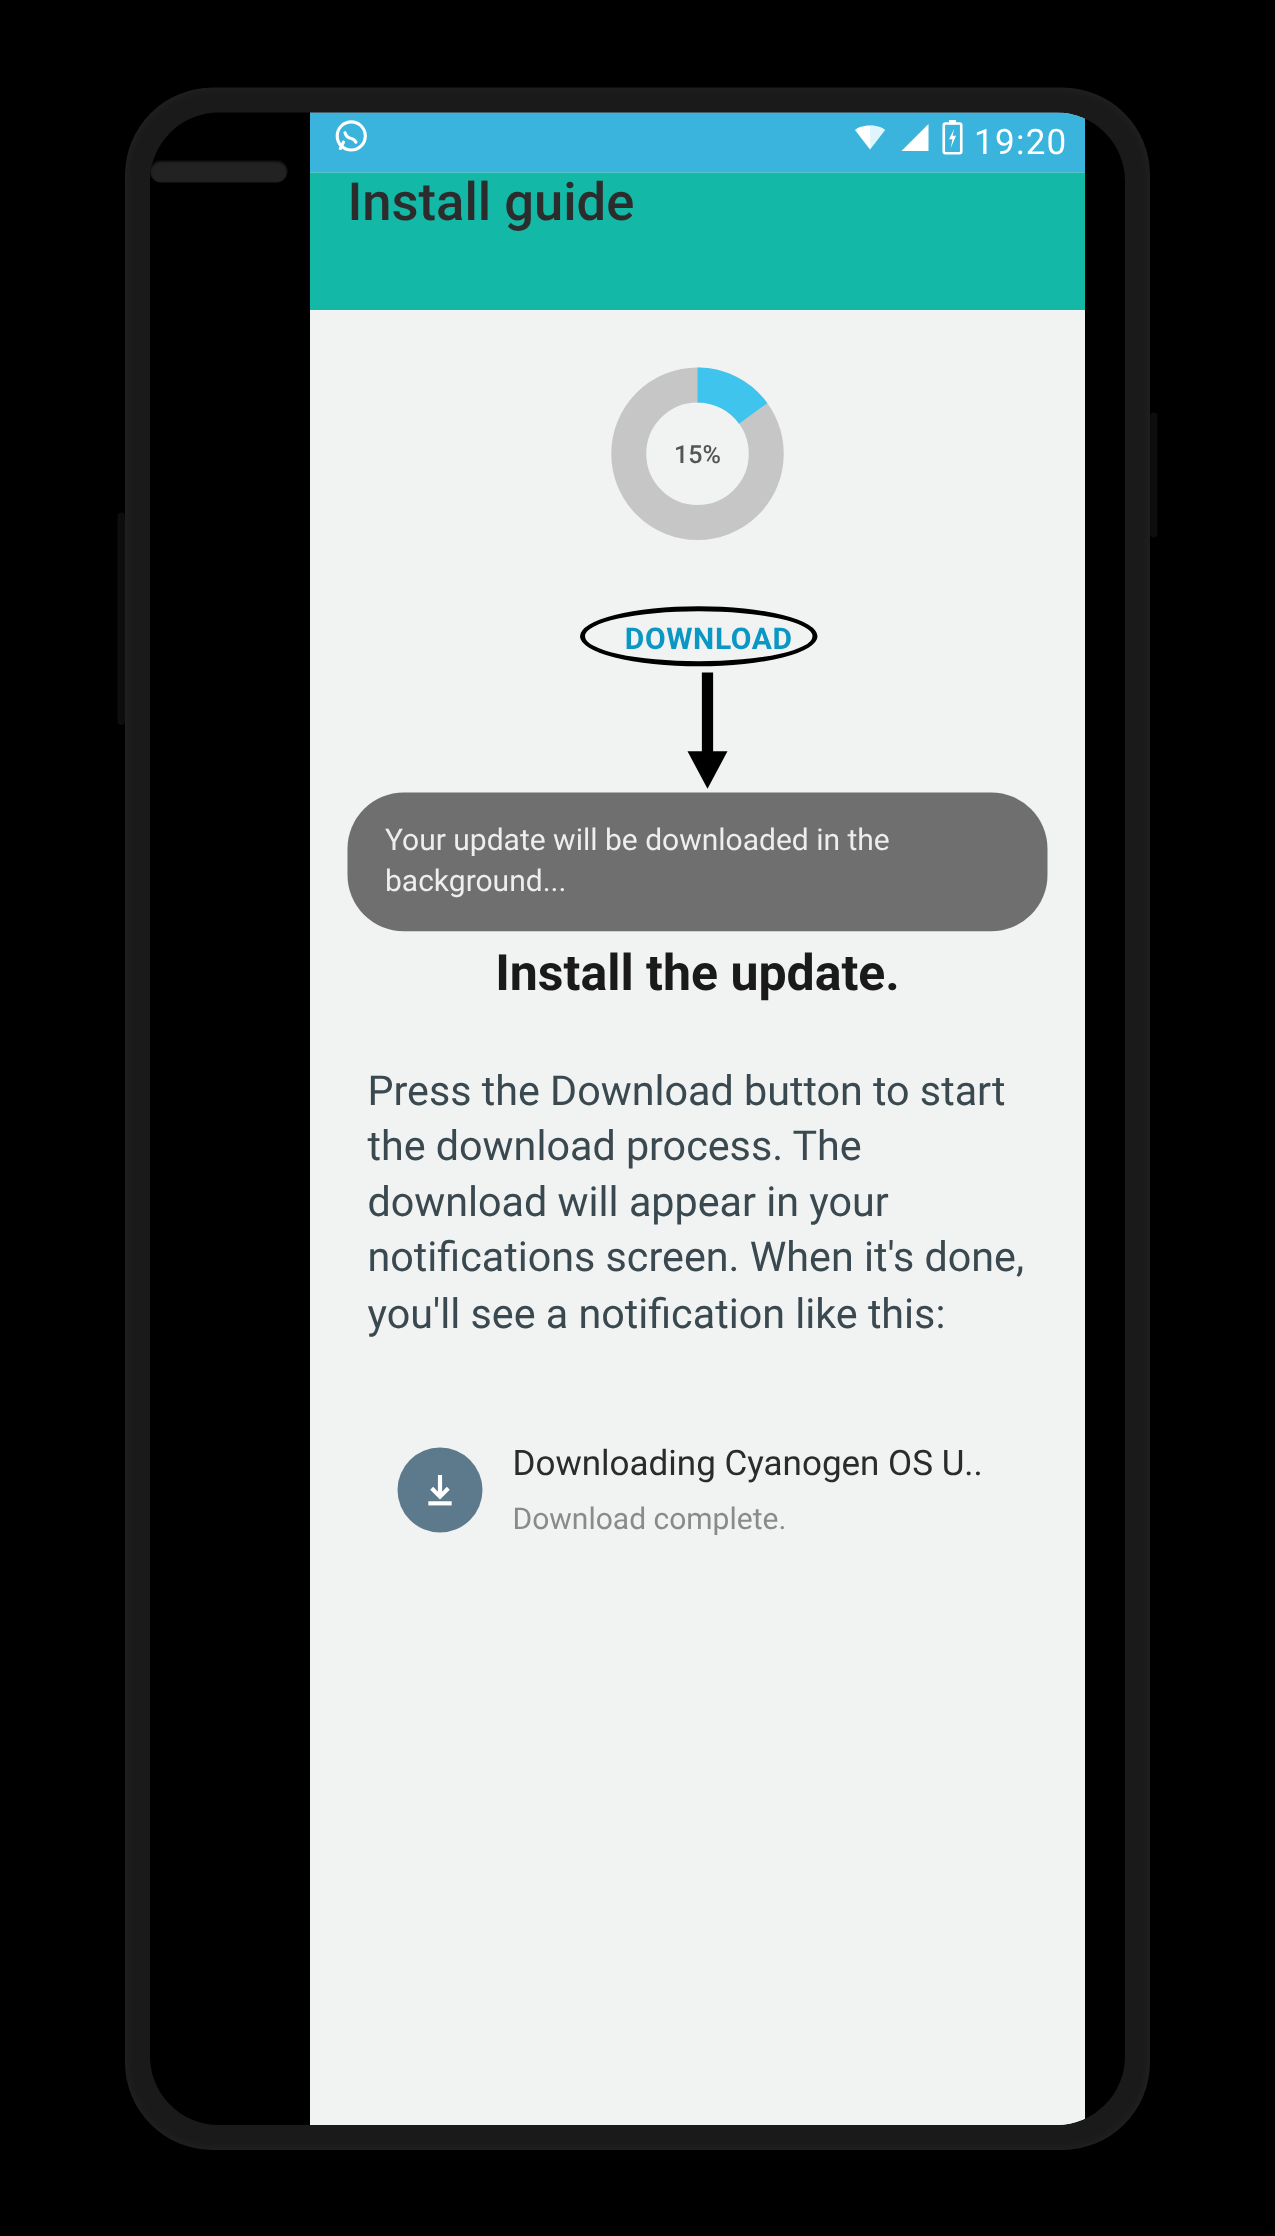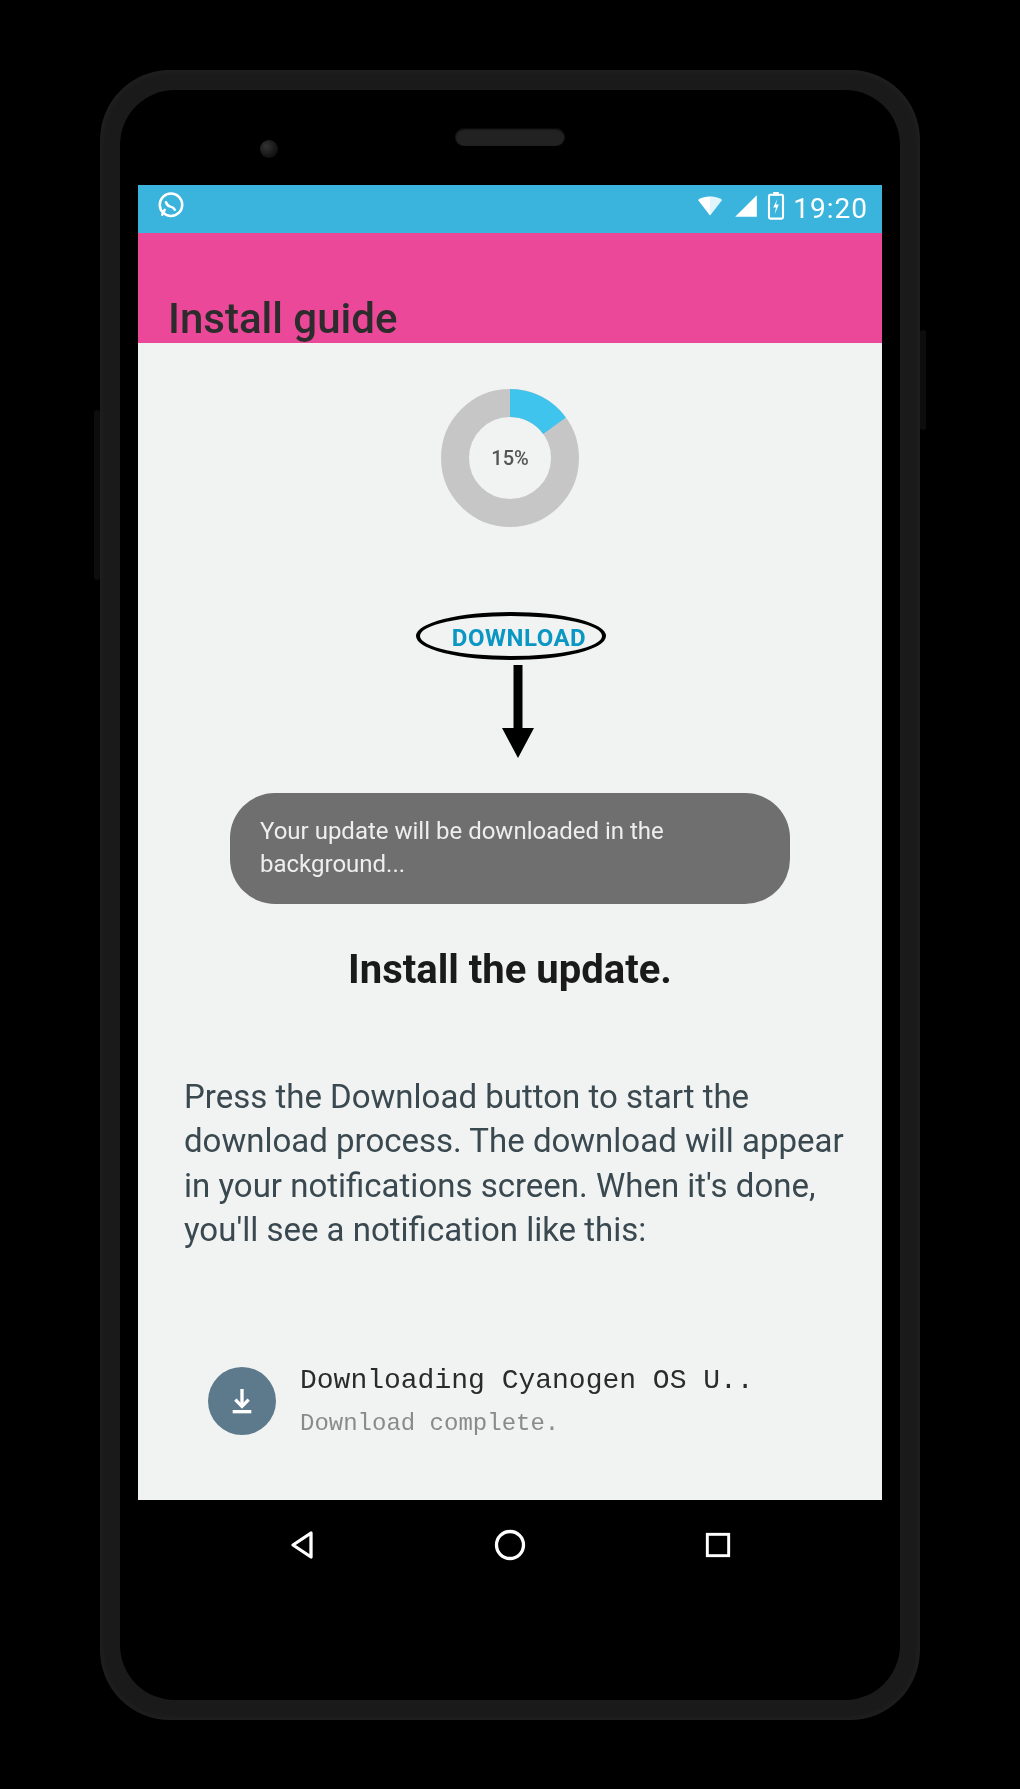--- a/index.html
+++ b/index.html
@@ -22,21 +22,21 @@
     position: relative;
   }
   .phone-inner {
     width: 100%;
     height: 100%;
     background: #000;
     border-radius: 55px;
     overflow: hidden;
     position: relative;
     display: flex;
-    flex-direction: column;
+    flex-direction: row;
   }
   .phone-top {
     height: 95px;
     display: flex;
     align-items: center;
     justify-content: center;
     position: relative;
   }
   .sensor-dot {
     position: absolute;
@@ -69,39 +69,38 @@
     align-items: center;
     padding: 0 14px 0 18px;
     color: #fff;
     font-size: 26px;
   }
   .status-left { flex: 0 0 auto; }
   .status-right { margin-left: auto; display: flex; align-items: center; gap: 8px; }
   .clock { font-size: 28px; font-weight: 400; letter-spacing: 1px; }
   .app-bar {
     height: 110px;
-    background: #ec4899;
-    display: flex;
-    align-items: flex-end;
+    background: #14b8a6;
+    display: flex;
+    align-items: flex-start;
     padding: 0 30px;
   }
   .app-title {
     font-size: 42px;
     font-weight: 500;
     color: #2c2c2c;
   }
   .content {
     flex: 1;
     background: #f1f2f2;
     padding: 40px 30px 20px 30px;
     display: flex;
     flex-direction: column;
     align-items: center;
     position: relative;
-    gap: 32px;
   }
   .progress-ring {
     position: relative;
     width: 150px;
     height: 150px;
     margin-bottom: 55px;
   }
   .progress-ring svg { transform: rotate(-90deg); }
   .progress-text {
     position: absolute;
@@ -175,21 +174,20 @@
     padding: 0 4px;
     margin-bottom: 80px;
     margin-left: 12px;
   }
   .notif {
     display: flex;
     align-items: center;
     gap: 24px;
     align-self: flex-start;
     margin-left: 40px;
-    font-family: Liberation Mono, monospace;
   }
   .notif-icon {
     width: 68px;
     height: 68px;
     border-radius: 50%;
     background: #5c7a8b;
     display: flex;
     align-items: center;
     justify-content: center;
     color: #fff;

